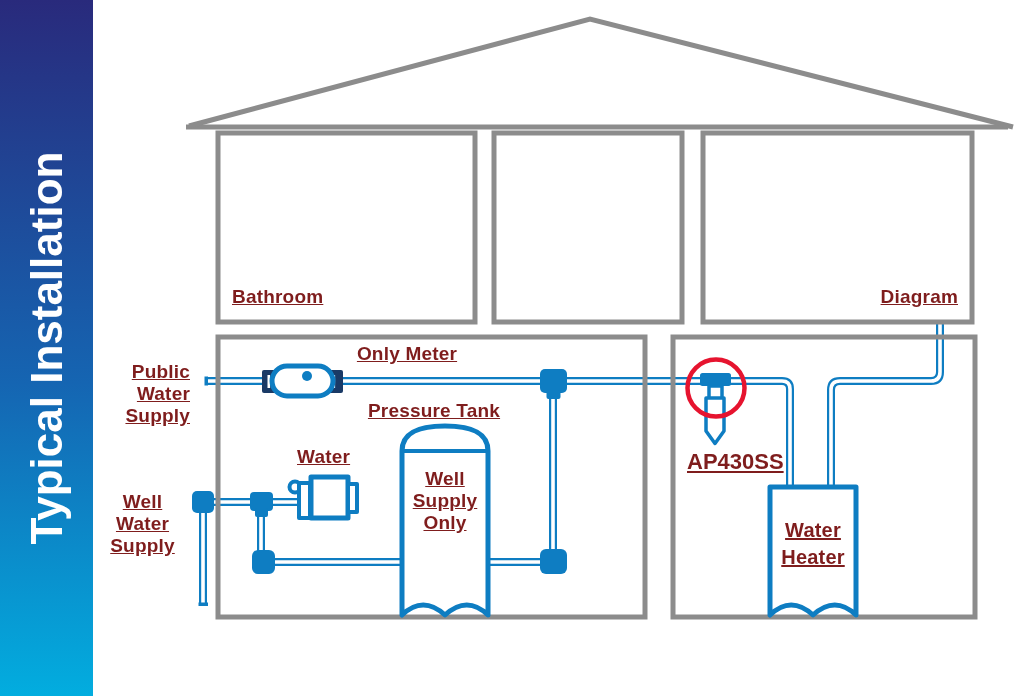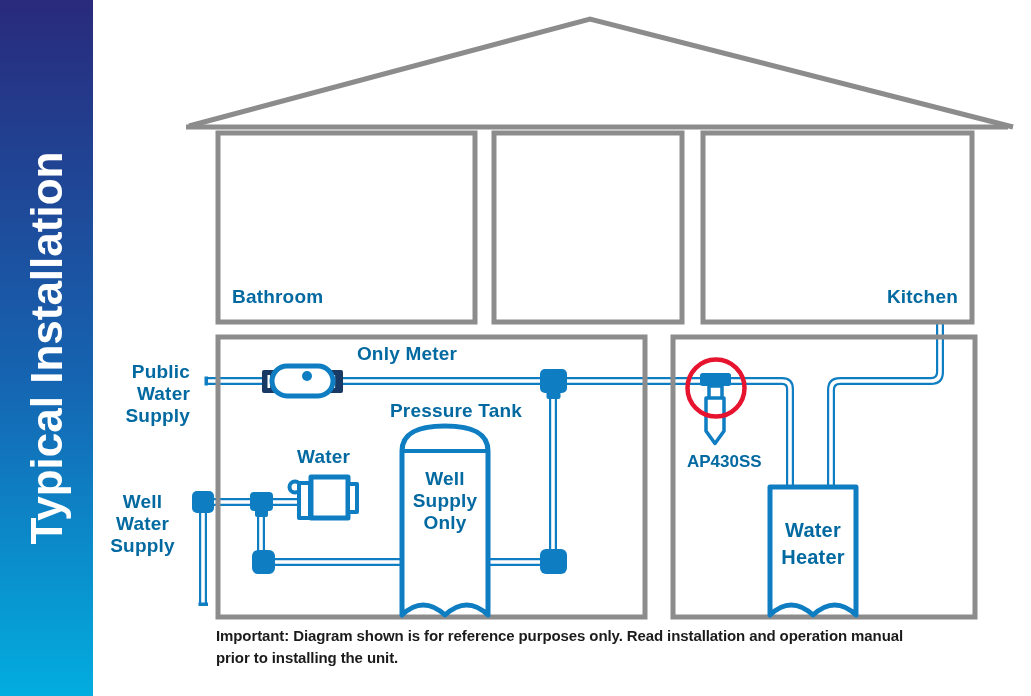--- a/index.html
+++ b/index.html
@@ -13,26 +13,26 @@
            letter-spacing:0px;white-space:nowrap;}
   svg.diagram{position:absolute;left:0;top:0;}
   
   .po{stroke:#0e7dc2;stroke-width:8;fill:none;}
   .pi{stroke:#ffffff;stroke-width:3.6;fill:none;}
   .gry{stroke:#8c8c8c;stroke-width:5;fill:none;}
   .bfill{fill:#0e7dc2;}
   .navyfill{fill:#1a3a66;}
   .eq{fill:#ffffff;stroke:#0e7dc2;stroke-linejoin:round;}
   
-  .lbl{position:absolute;font-weight:700;font-size:19px;color:#0369a1;
-       white-space:pre-line;line-height:22px;letter-spacing:0.2px;}
+  .lbl{position:absolute;font-weight:700;font-size:19px;color:#7f1d1d;
+       white-space:pre-line;line-height:22px;letter-spacing:0.2px;text-decoration:underline;}
   .lbl.center{text-align:center;}
   .lbl.right{text-align:right;}
   .lbl.nowrap{white-space:nowrap;}
-  .model-lbl{font-size:17px;letter-spacing:0px;}
+  .model-lbl{font-size:22px;letter-spacing:0px;}
   .heater-lbl{font-size:20px;line-height:27px;}
   .note{position:absolute;left:216px;top:625px;width:790px;font-weight:700;font-size:15px;
         color:#1b1b1b;line-height:21.5px;letter-spacing:-0.1px;white-space:pre-line;}
 </style>
 </head>
 <body>
 
 <div class="stage">
 
   <div class="sidebar">
@@ -116,36 +116,34 @@
     <g>
       <rect class="bfill" x="700" y="373" width="31" height="13" rx="2.5"></rect>
       <rect class="eq" x="709" y="386" width="13" height="13" stroke-width="3.5"></rect>
       <path class="eq" stroke-width="3.5" d="M 706,398 L 724,398 L 724,431 L 715,443.5 L 706,431 Z"></path>
     </g>
 
     <circle cx="716" cy="388" r="28.5" fill="none" stroke="#e6142f" stroke-width="4.5"></circle>
   </svg>
 
   <div class="lbl nowrap" style="left:232px;top:286px;">Bathroom</div>
-  <div class="lbl right" style="left:858px;top:286px;width:100px;">Kitchen</div>
+  <div class="lbl right" style="left:858px;top:286px;width:100px;">Diagram</div>
 
   <div class="lbl center" style="left:95px;top:361px;width:95px;text-align:right;">Public
 Water
 Supply</div>
   <div class="lbl center" style="left:95px;top:491px;width:95px;">Well
 Water
 Supply</div>
 
   <div class="lbl center nowrap" style="left:342px;top:343px;width:130px;">Only Meter</div>
-  <div class="lbl center nowrap" style="left:381px;top:400px;width:150px;">Pressure Tank</div>
+  <div class="lbl center nowrap" style="left:359px;top:400px;width:150px;">Pressure Tank</div>
   <div class="lbl nowrap" style="left:297px;top:446px;">Water</div>
   <div class="lbl center" style="left:402px;top:468px;width:86px;">Well
 Supply
 Only</div>
 
   <div class="lbl model-lbl nowrap" style="left:687px;top:451px;">AP430SS</div>
   <div class="lbl heater-lbl center" style="left:770px;top:517px;width:86px;">Water
 Heater</div>
 
-  <div class="note">Important: Diagram shown is for reference purposes only. Read installation and operation manual
-prior to installing the unit.</div>
 
 </div>
 
 </body></html>

